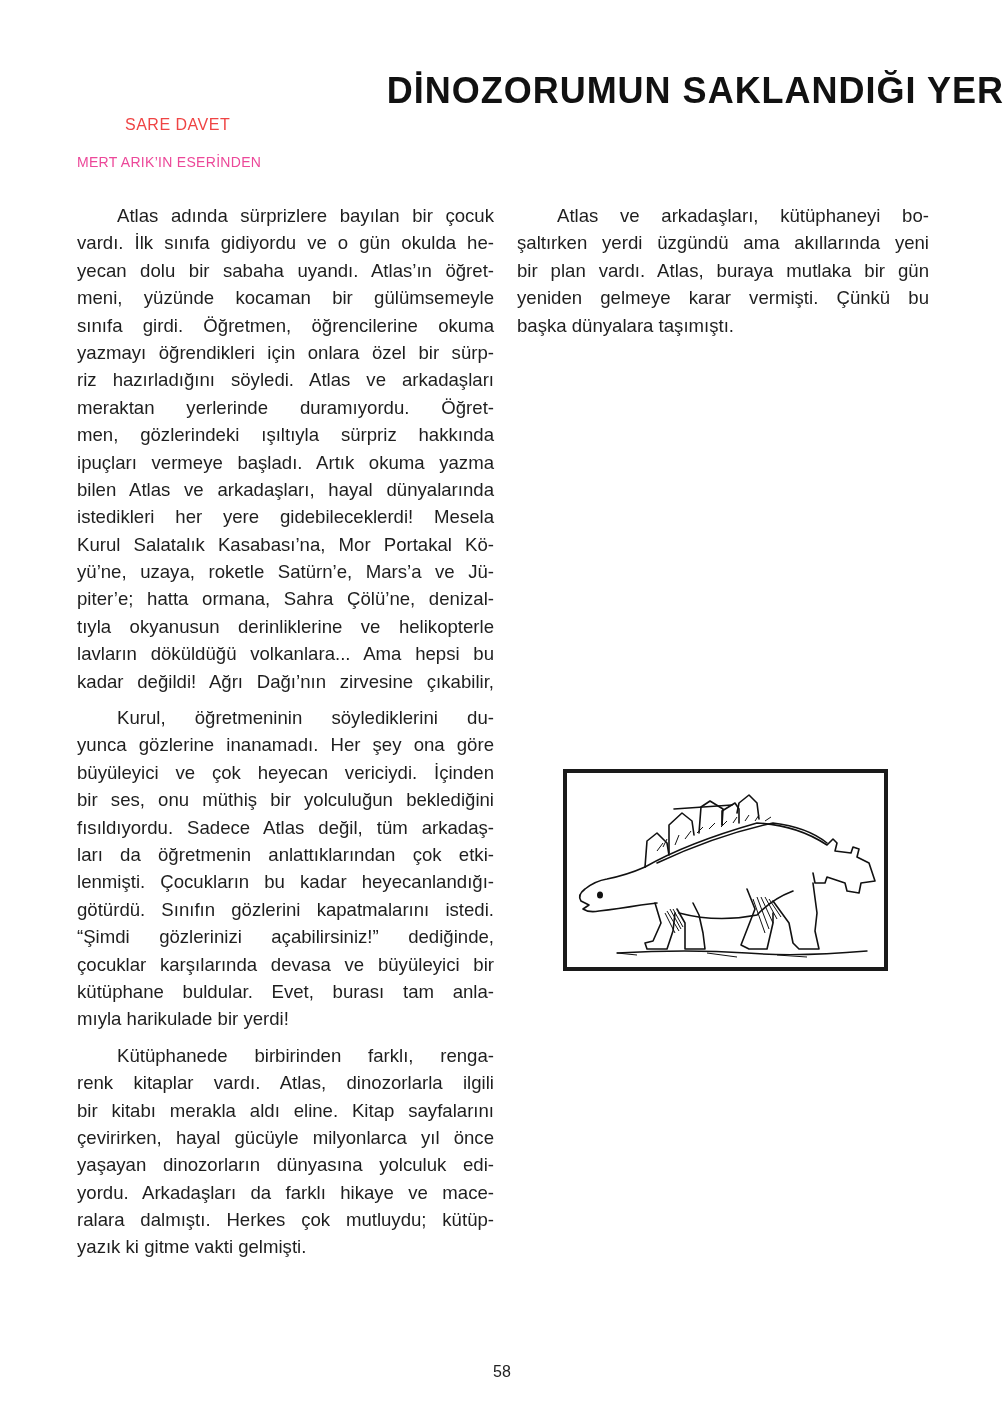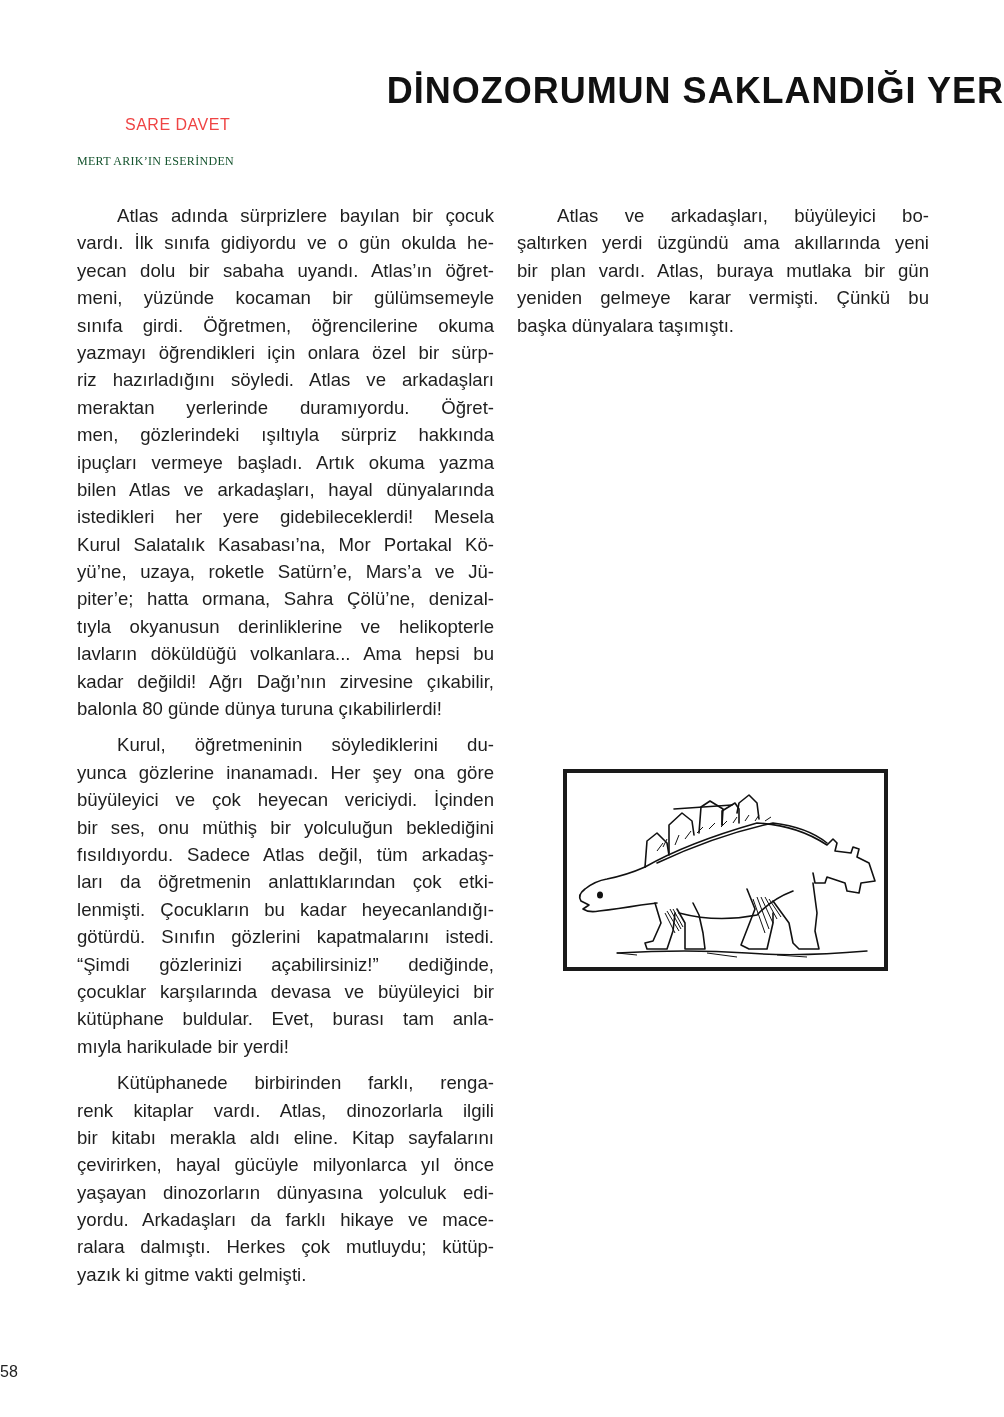--- a/index.html
+++ b/index.html
@@ -1,32 +1,32 @@
 <!DOCTYPE html>
 <html><head>
 <meta charset="utf-8">
 <style>
   html, body { margin: 0; padding: 0; background: #ffffff; }
   body { width: 1004px; height: 1417px; position: relative; overflow: hidden;
          font-family: "Liberation Sans", "DejaVu Sans", sans-serif; color: #1a1a1a; }
   .title { position: absolute; left: 0; width: 1004px; top: 70px; text-align: right;
            font-size: 36px; font-weight: bold; letter-spacing: 1px; color: #111; }
   .author { position: absolute; left: 77px; top: 116px; font-size: 16px; letter-spacing: 0.5px; color: #ef4444; margin-left: 48px; }
-  .source { position: absolute; left: 77px; top: 154px; font-size: 12px; letter-spacing: 0.3px; color: #14532d; font-family: Liberation Serif, serif; }
+  .source { position: absolute; left: 77px; top: 154px; font-size: 14px; letter-spacing: 0.3px; color: #ec4899; }
   .col { position: absolute; font-size: 18.6px; line-height: 27.4px; color: #1e1e1e; }
   .col-left { left: 77px; top: 194px; width: 417px; }
   .col-right { left: 517px; top: 194px; width: 412px; }
   .para { margin: 8px 0 9px 0; }
   .line { display: block; text-align: justify; text-align-last: justify; white-space: nowrap; height: 27.4px; overflow: visible; }
   .line.first { padding-left: 40px; }
   .line.last { text-align-last: left; }
   .figure { position: absolute; left: 563px; top: 769px; width: 317px; height: 194px;
             border: 4px solid #1a1a1a; background: #fff; box-sizing: content-box; }
   .figure svg { display: block; width: 317px; height: 194px; }
-  .page-number { position: absolute; left: 0; width: 1004px; top: 1363px; text-align: left; font-size: 16px; color: #222; }
+  .page-number { position: absolute; left: 0; width: 1004px; top: 1363px; text-align: center; font-size: 16px; color: #222; }
 </style>
 </head>
 <body>
 
 <div class="title">DİNOZORUMUN SAKLANDIĞI YER</div>
 <div class="author">SARE DAVET</div>
 <div class="source">MERT ARIK’IN ESERİNDEN</div>
 
 <div class="col col-left" id="left-col">
     <div class="para">
@@ -41,21 +41,20 @@
       <span class="line">men, gözlerindeki ışıltıyla sürpriz hakkında</span>
       <span class="line">ipuçları vermeye başladı. Artık okuma yazma</span>
       <span class="line">bilen Atlas ve arkadaşları, hayal dünyalarında</span>
       <span class="line">istedikleri her yere gidebileceklerdi! Mesela</span>
       <span class="line">Kurul Salatalık Kasabası’na, Mor Portakal Kö-</span>
       <span class="line">yü’ne, uzaya, roketle Satürn’e, Mars’a ve Jü-</span>
       <span class="line">piter’e; hatta ormana, Sahra Çölü’ne, denizal-</span>
       <span class="line">tıyla okyanusun derinliklerine ve helikopterle</span>
       <span class="line">lavların döküldüğü volkanlara... Ama hepsi bu</span>
       <span class="line">kadar değildi! Ağrı Dağı’nın zirvesine çıkabilir,</span>
-      <span class="line last">balonla 80 günde dünya turuna çıkabilirlerdi!</span>
     </div>
     <div class="para">
       <span class="line first">Kurul, öğretmeninin söylediklerini du-</span>
       <span class="line">yunca gözlerine inanamadı. Her şey ona göre</span>
       <span class="line">büyüleyici ve çok heyecan vericiydi. İçinden</span>
       <span class="line">bir ses, onu müthiş bir yolculuğun beklediğini</span>
       <span class="line">fısıldıyordu. Sadece Atlas değil, tüm arkadaş-</span>
       <span class="line">ları da öğretmenin anlattıklarından çok etki-</span>
       <span class="line">lenmişti. Çocukların bu kadar heyecanlandığı-</span>
       <span class="line">götürdü. Sınıfın gözlerini kapatmalarını istedi.</span>
@@ -70,21 +69,21 @@
       <span class="line">bir kitabı merakla aldı eline. Kitap sayfalarını</span>
       <span class="line">çevirirken, hayal gücüyle milyonlarca yıl önce</span>
       <span class="line">yaşayan dinozorların dünyasına yolculuk edi-</span>
       <span class="line">yordu. Arkadaşları da farklı hikaye ve mace-</span>
       <span class="line">ralara dalmıştı. Herkes çok mutluydu; kütüp-</span>
       <span class="line last">yazık ki gitme vakti gelmişti.</span>
     </div>
   </div>
 <div class="col col-right" id="right-col">
     <div class="para">
-      <span class="line first">Atlas ve arkadaşları, büyüleyici bo-</span>
+      <span class="line first">Atlas ve arkadaşları, kütüphaneyi bo-</span>
       <span class="line">şaltırken yerdi üzgündü ama akıllarında yeni</span>
       <span class="line">bir plan vardı. Atlas, buraya mutlaka bir gün</span>
       <span class="line">yeniden gelmeye karar vermişti. Çünkü bu</span>
       <span class="line last">başka dünyalara taşımıştı.</span>
     </div>
   </div>
 
 <div class="figure">
   <svg viewBox="0 0 317 194">
     <g fill="none" stroke="#111" stroke-width="1.6" stroke-linejoin="round" stroke-linecap="round">

